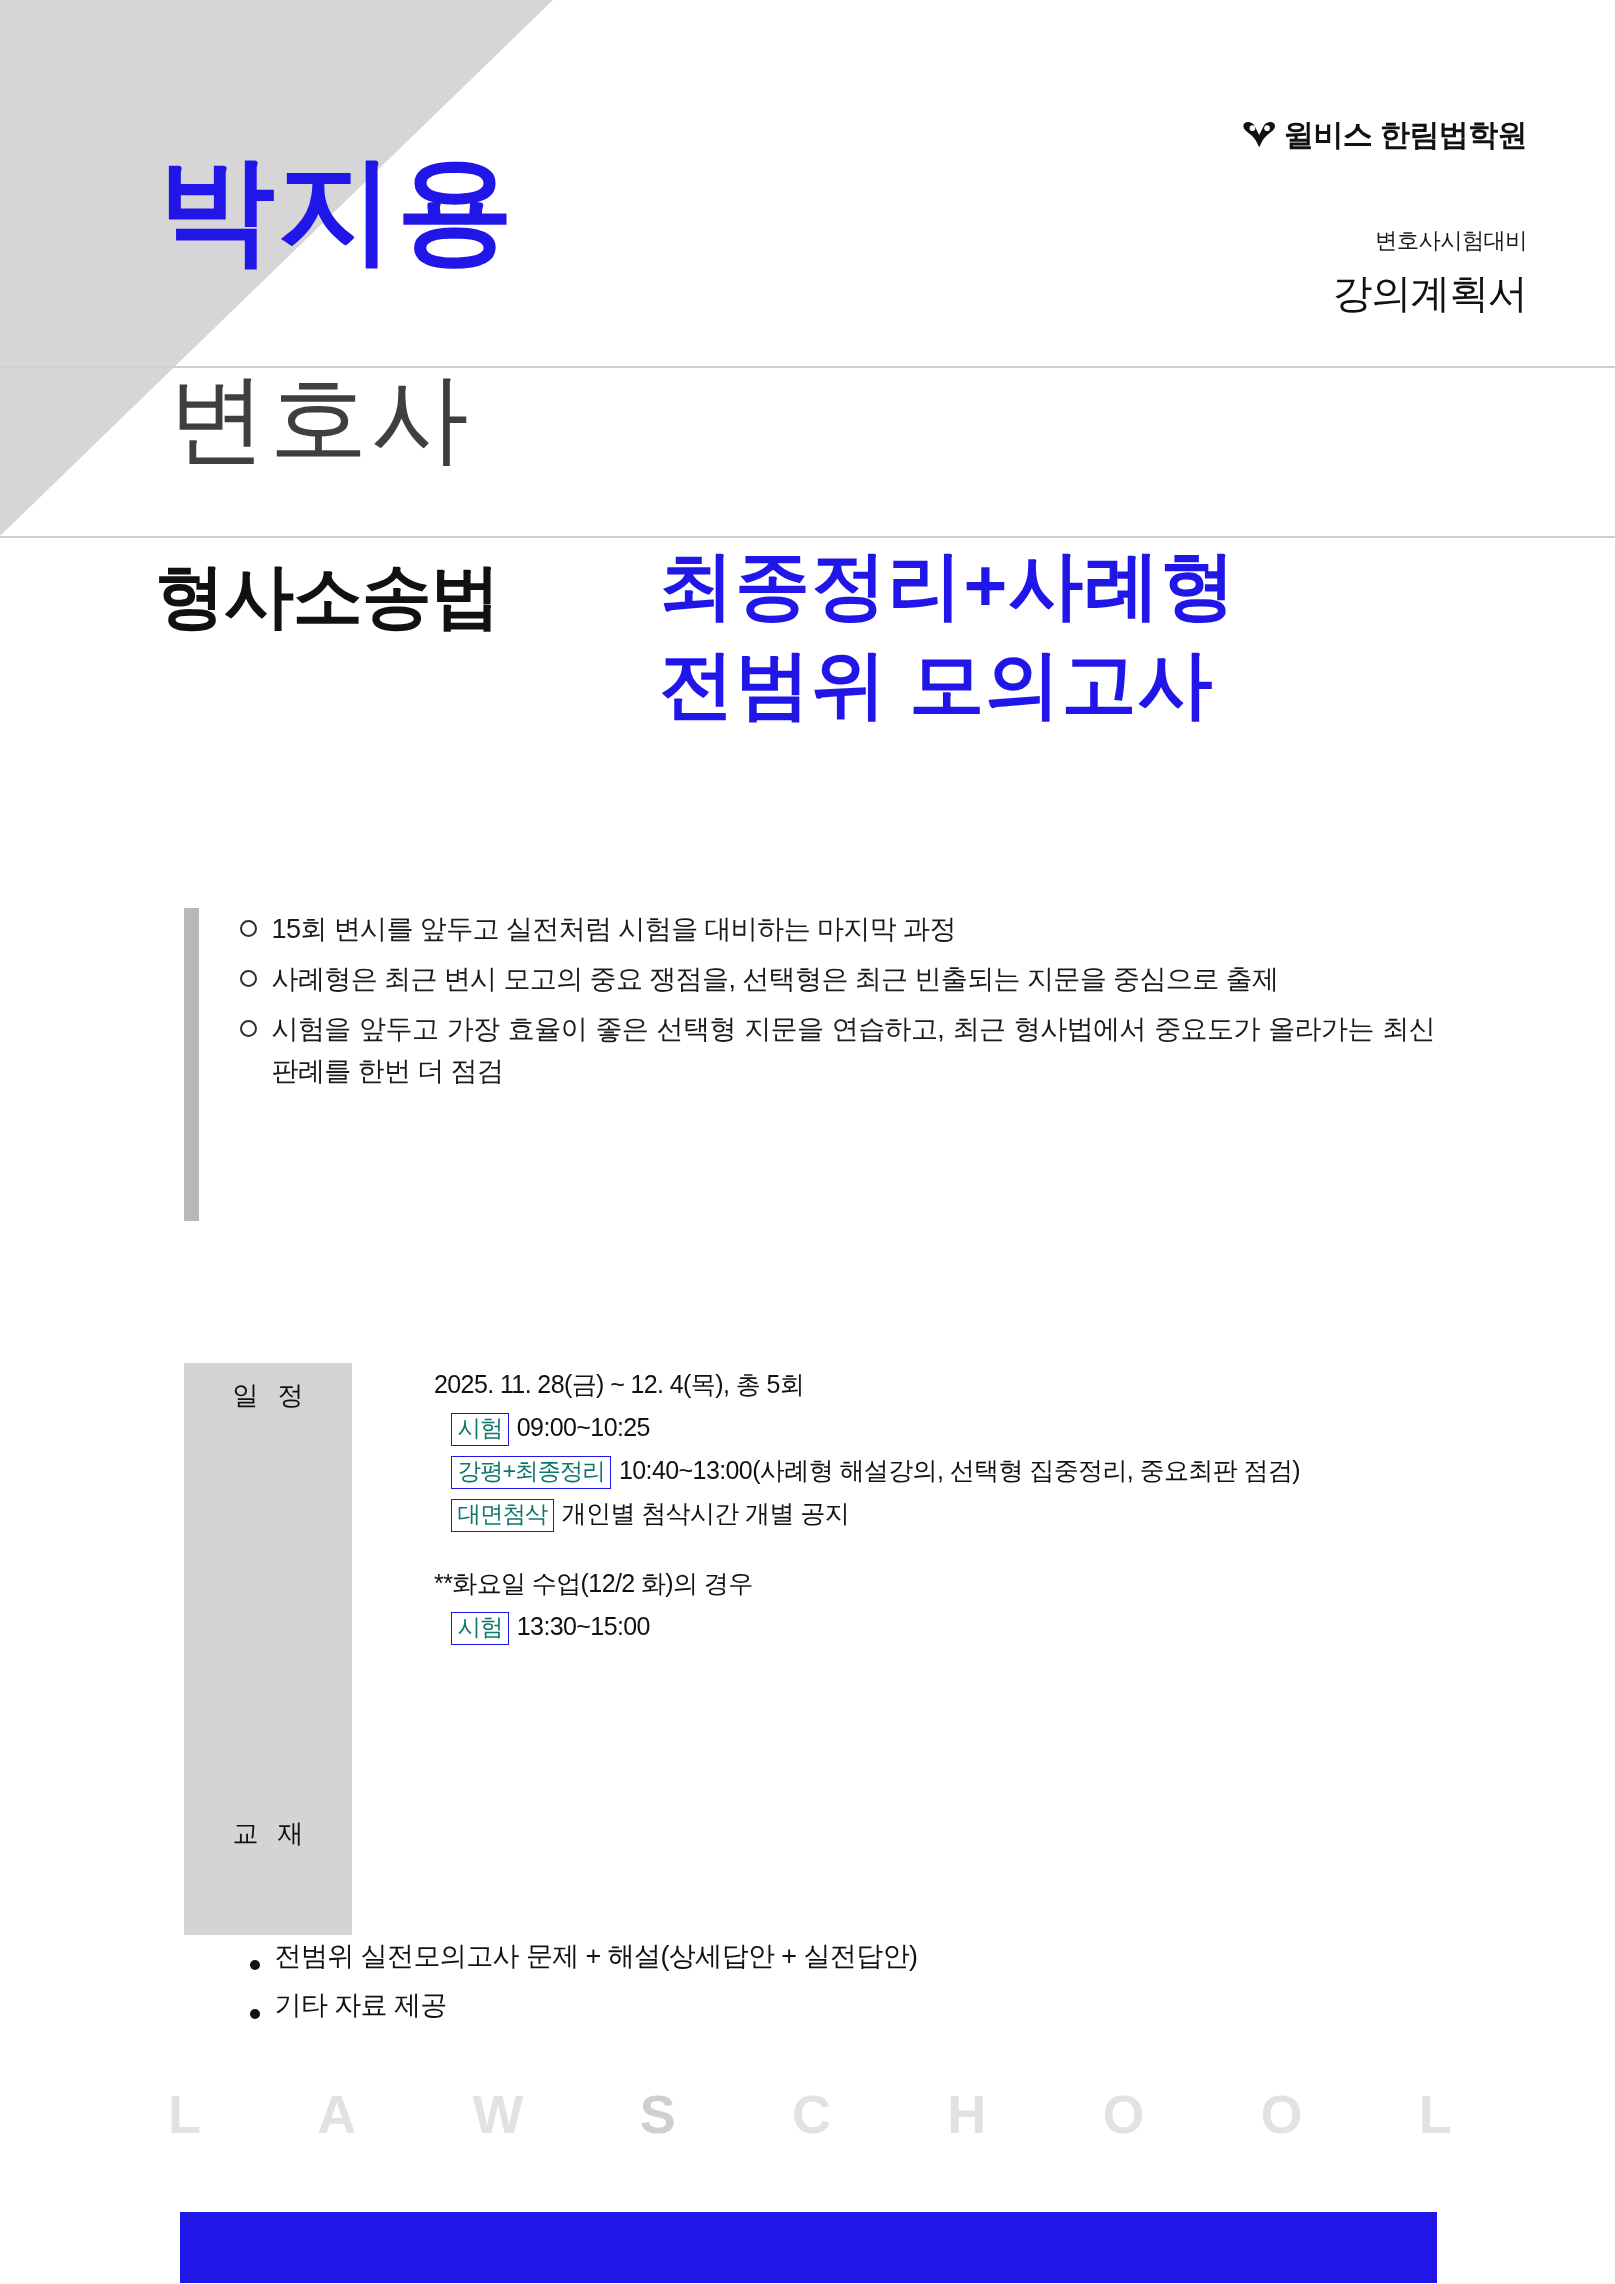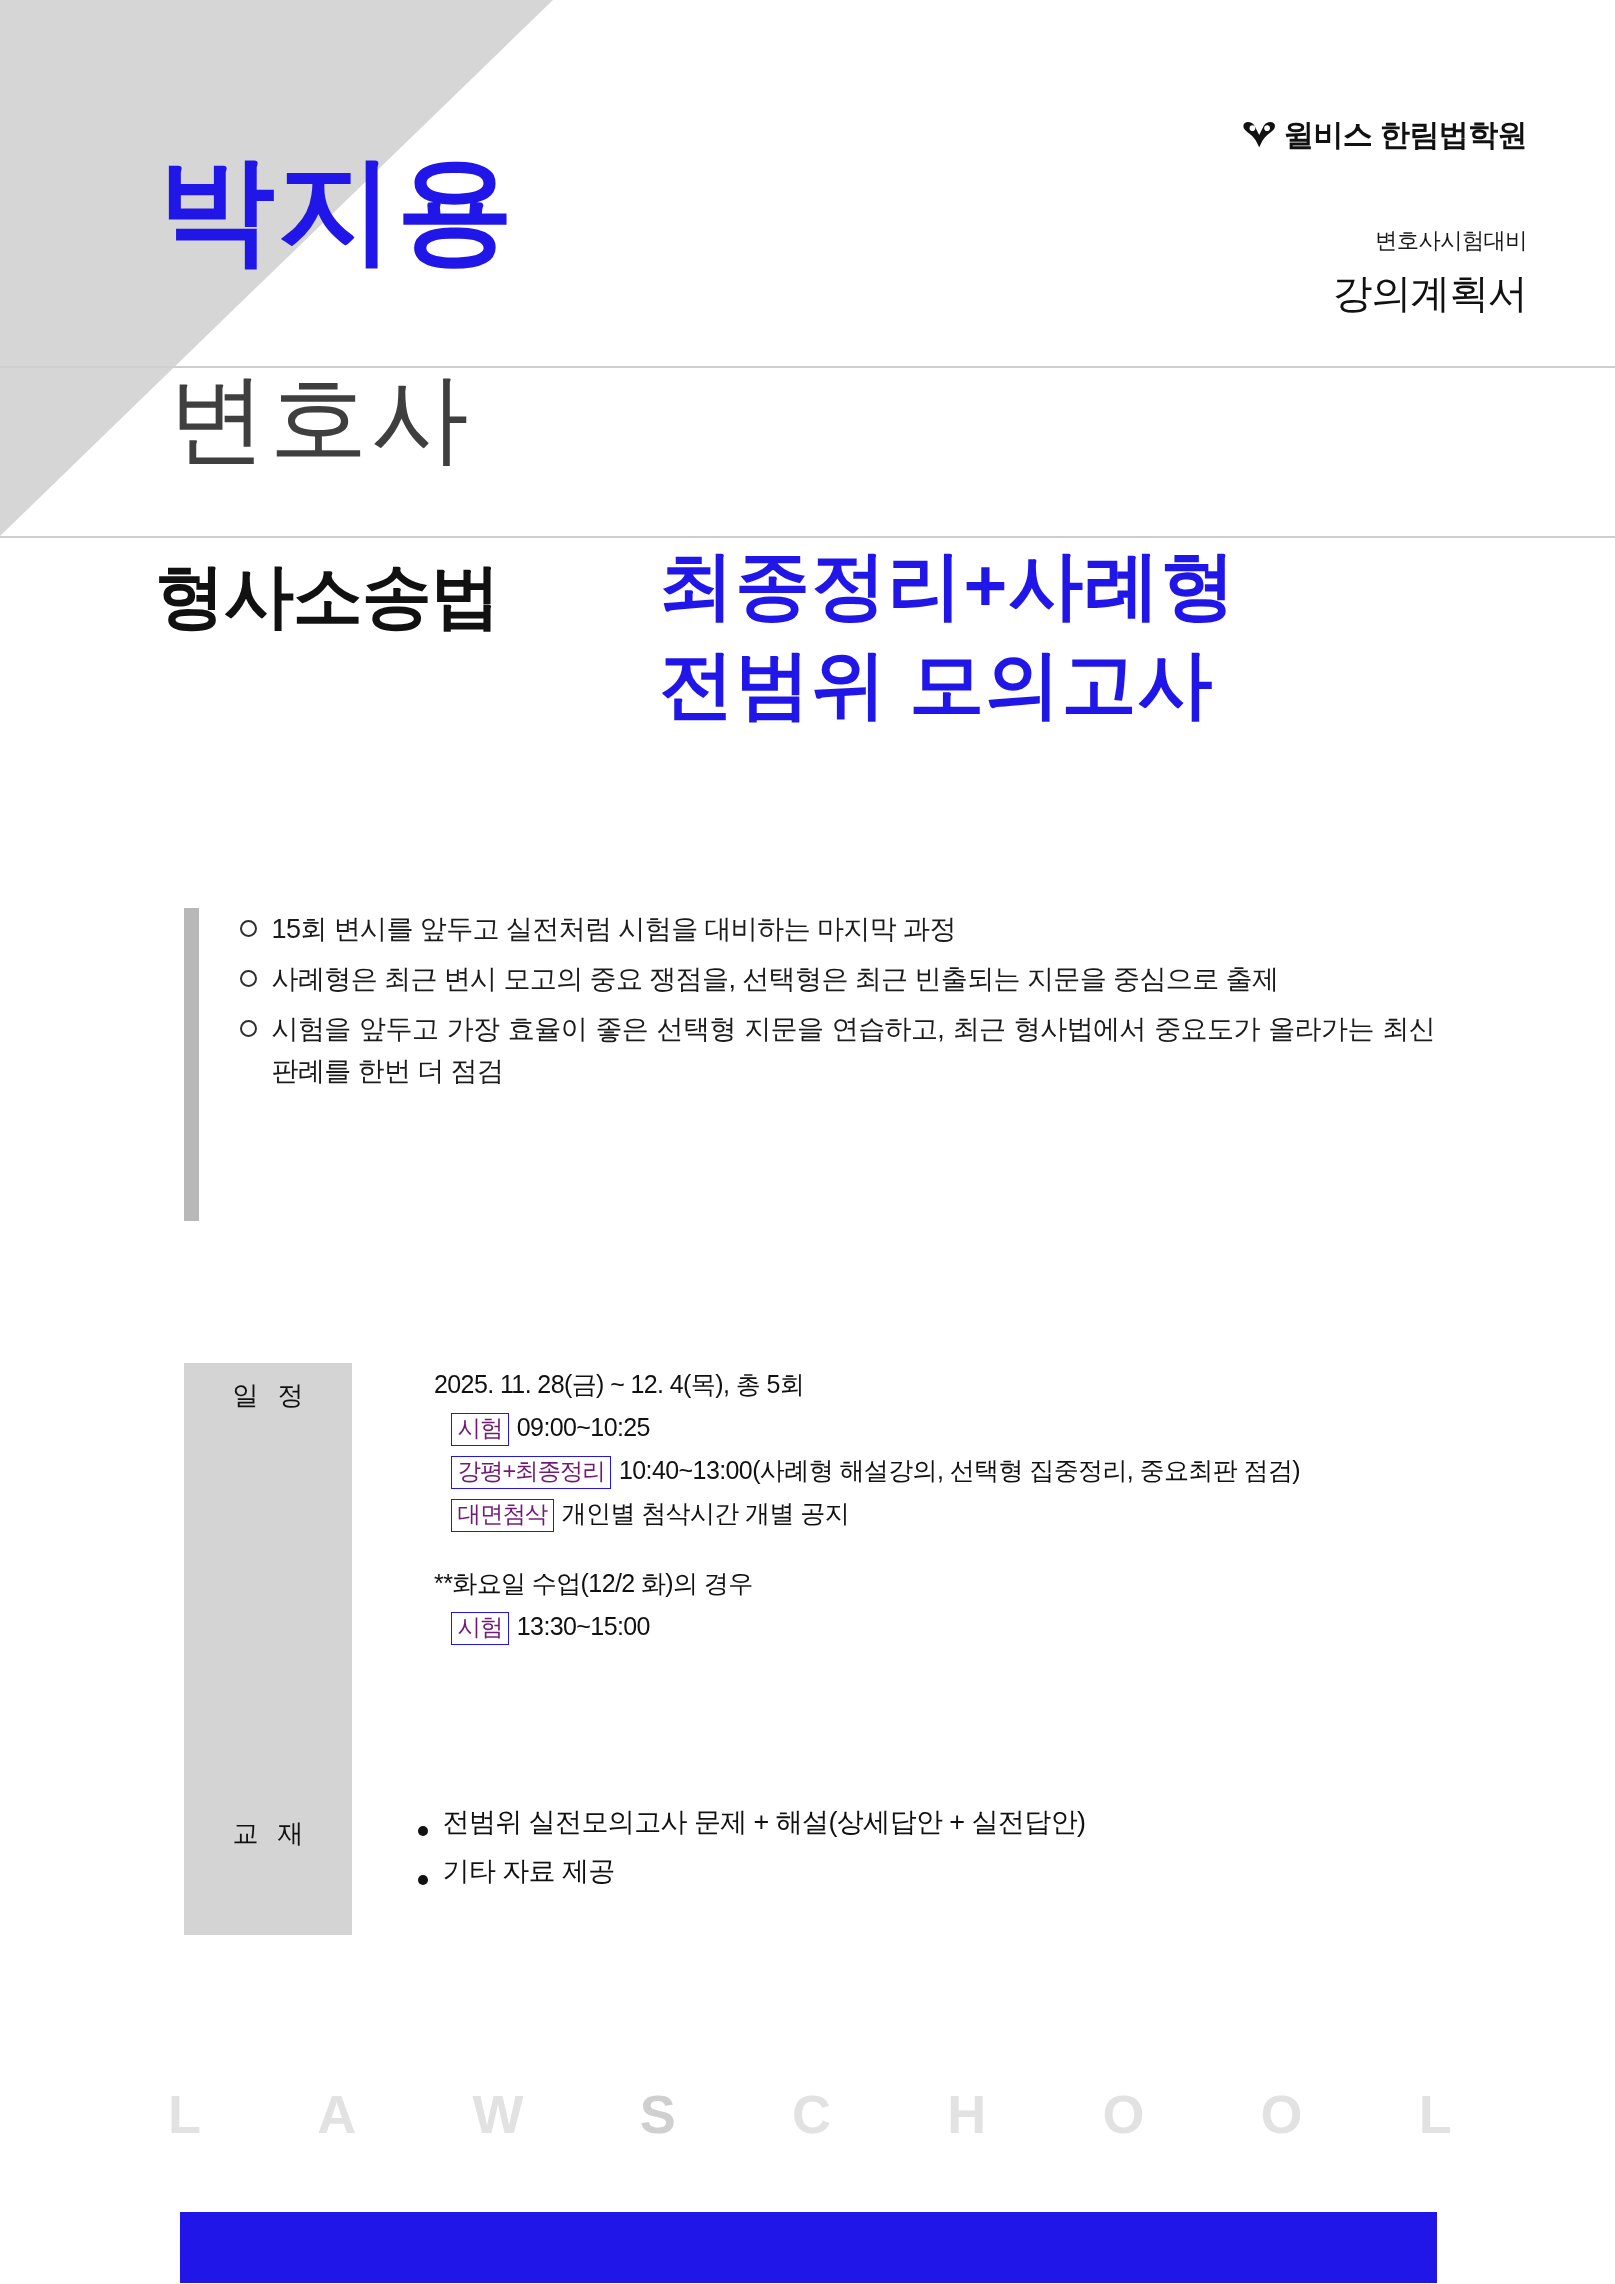--- a/index.html
+++ b/index.html
@@ -164,21 +164,21 @@
   .row-body {
     padding-left: 66px;
     font-size: 25px;
     color: #111;
     line-height: 1.72;
     letter-spacing: -0.6px;
   }
   .tagbox {
     display: inline-block;
     border: 1.7px solid #2116e8;
-    color: #701a75;
+    color: #0f766e;
     padding: 1.1px 5.6px 2.8px 5.6px;
     margin-right: 7.8px;
     font-size: 23.5px;
     line-height: 1.15;
     letter-spacing: -1.1px;
     vertical-align: middle;
   }
   .indent { padding-left: 17px; }
   .gap { height: 27px; }
 
@@ -279,21 +279,21 @@
       <span class="tagbox">대면첨삭</span><span>개인별 첨삭시간 개별 공지</span>
     </div>
     <div class="gap"></div>
     <div>**화요일 수업(12/2 화)의 경우</div>
     <div class="indent">
       <span class="tagbox">시험</span><span>13:30~15:00</span>
     </div>
   </div>
 </div>
 
-<div class="row" style="left:184px; top:1801px; width:1262px;">
+<div class="row" style="left:184px; top:1801px; width:1262px;flex-direction:column;">
   <div class="row-label" style="height:134px;">교재</div>
   <div class="row-body">
     <div class="bullet-line">
       <span class="dot"></span>
       <span>전범위 실전모의고사 문제 + 해설(상세답안 + 실전답안)</span>
     </div>
     <div class="bullet-line">
       <span class="dot"></span>
       <span>기타 자료 제공</span>
     </div>

